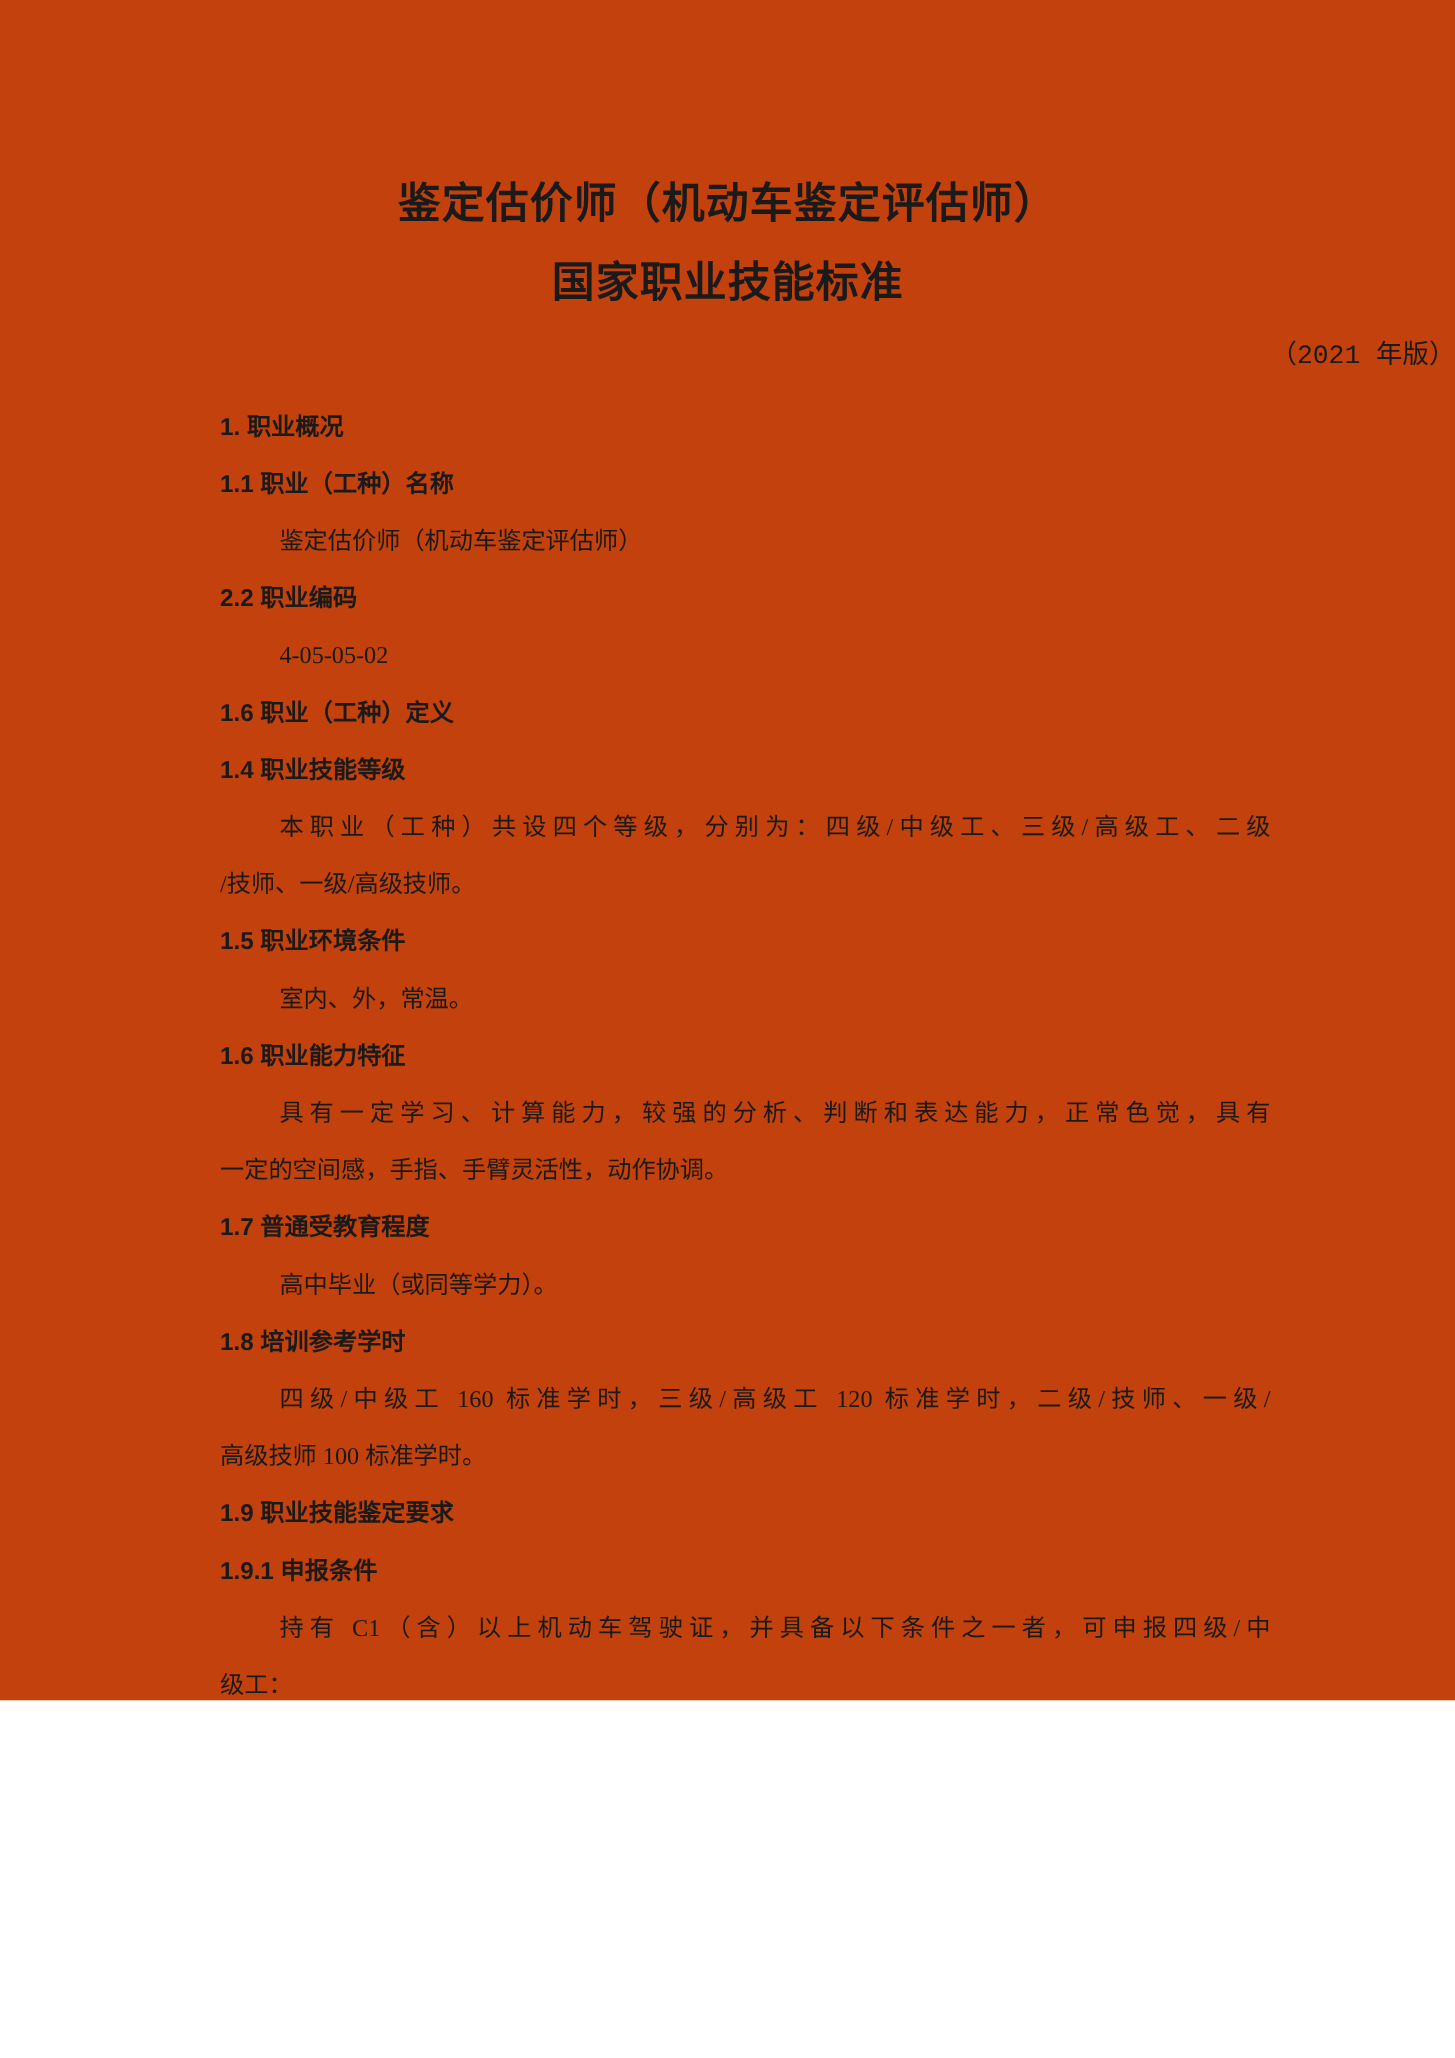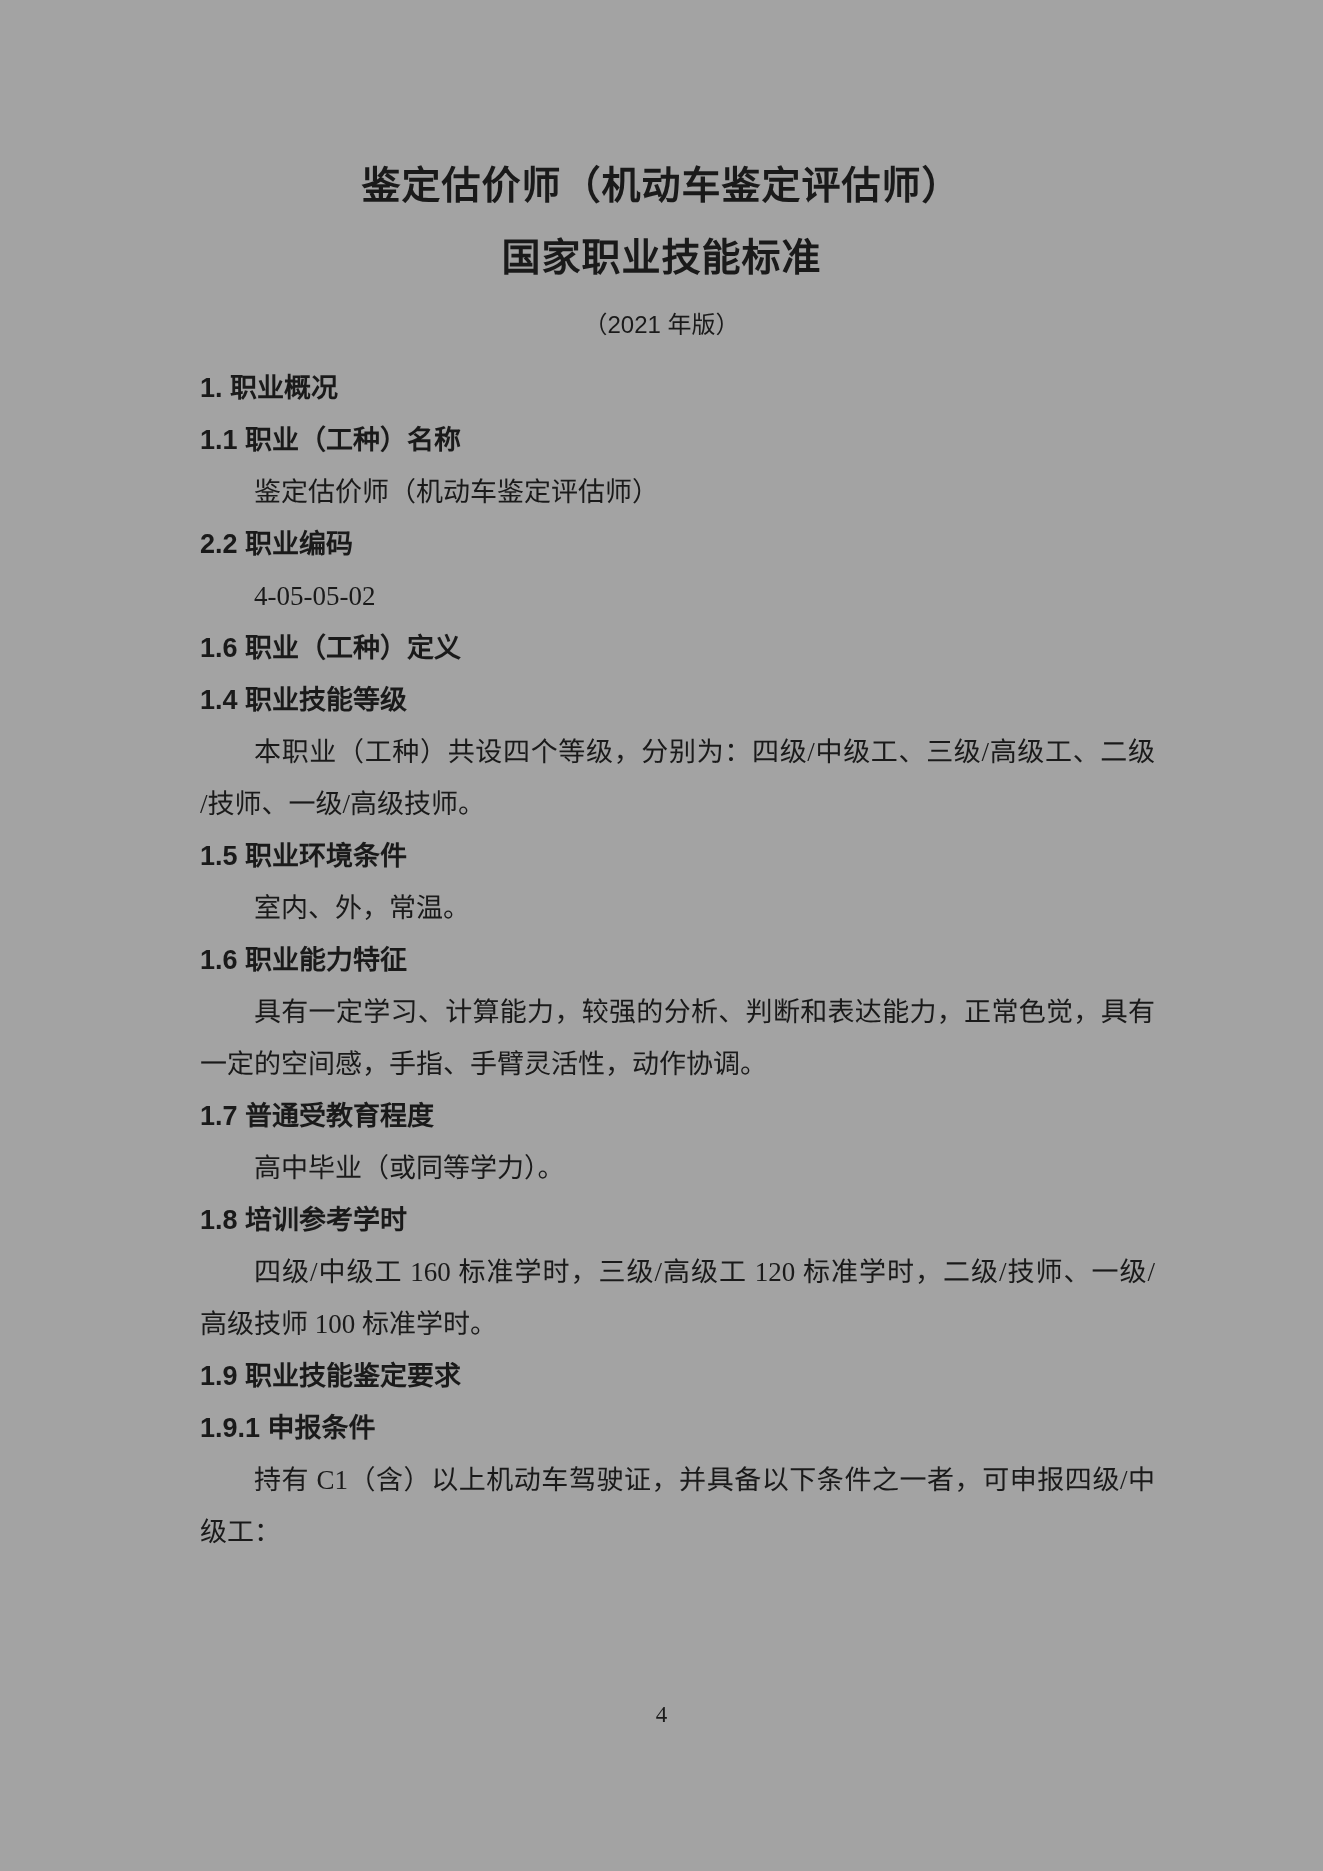--- a/index.html
+++ b/index.html
@@ -1,51 +1,52 @@
 <!DOCTYPE html>
 <html lang="zh-CN"><head>
 <meta charset="utf-8">
 <style>
   html, body { margin: 0; padding: 0; background: #ffffff; }
   .page {
     position: relative;
     width: 1323px;
-    height: 1871px;
-    background: #a3a3a3;
+    height: 1546px;
+    background: #c2410c;
     overflow: hidden;
     color: #1a1a1a;
   }
   .title-block { text-align: center; }
   .title-line {
     font-family: "Liberation Sans", sans-serif;
     font-weight: 700;
     font-size: 39px;
     line-height: 48px;
     letter-spacing: 1px;
     white-space: nowrap;
   }
   .title-line.first-title { padding-top: 162px; }
   .title-line.second-title { margin-top: 24px; }
   .edition-line {
     margin-top: 28px;
-    font-family: Liberation Sans, sans-serif;
+    font-family: Liberation Mono, monospace;
     font-size: 24px;
     line-height: 30px;
     white-space: nowrap;
+    text-align: right;
   }
   .content {
     margin-left: 200px;
     width: 955px;
     margin-top: 22px;
   }
   .line {
     height: 52px;
     line-height: 52px;
     white-space: nowrap;
-    font-size: 27px;
+    font-size: 22px;
   }
   .heading {
     font-family: "Liberation Sans", sans-serif;
     font-weight: 700;
   }
   .body {
     font-family: "Liberation Serif", serif;
     font-weight: 400;
   }
   .first { text-indent: 54px; }

